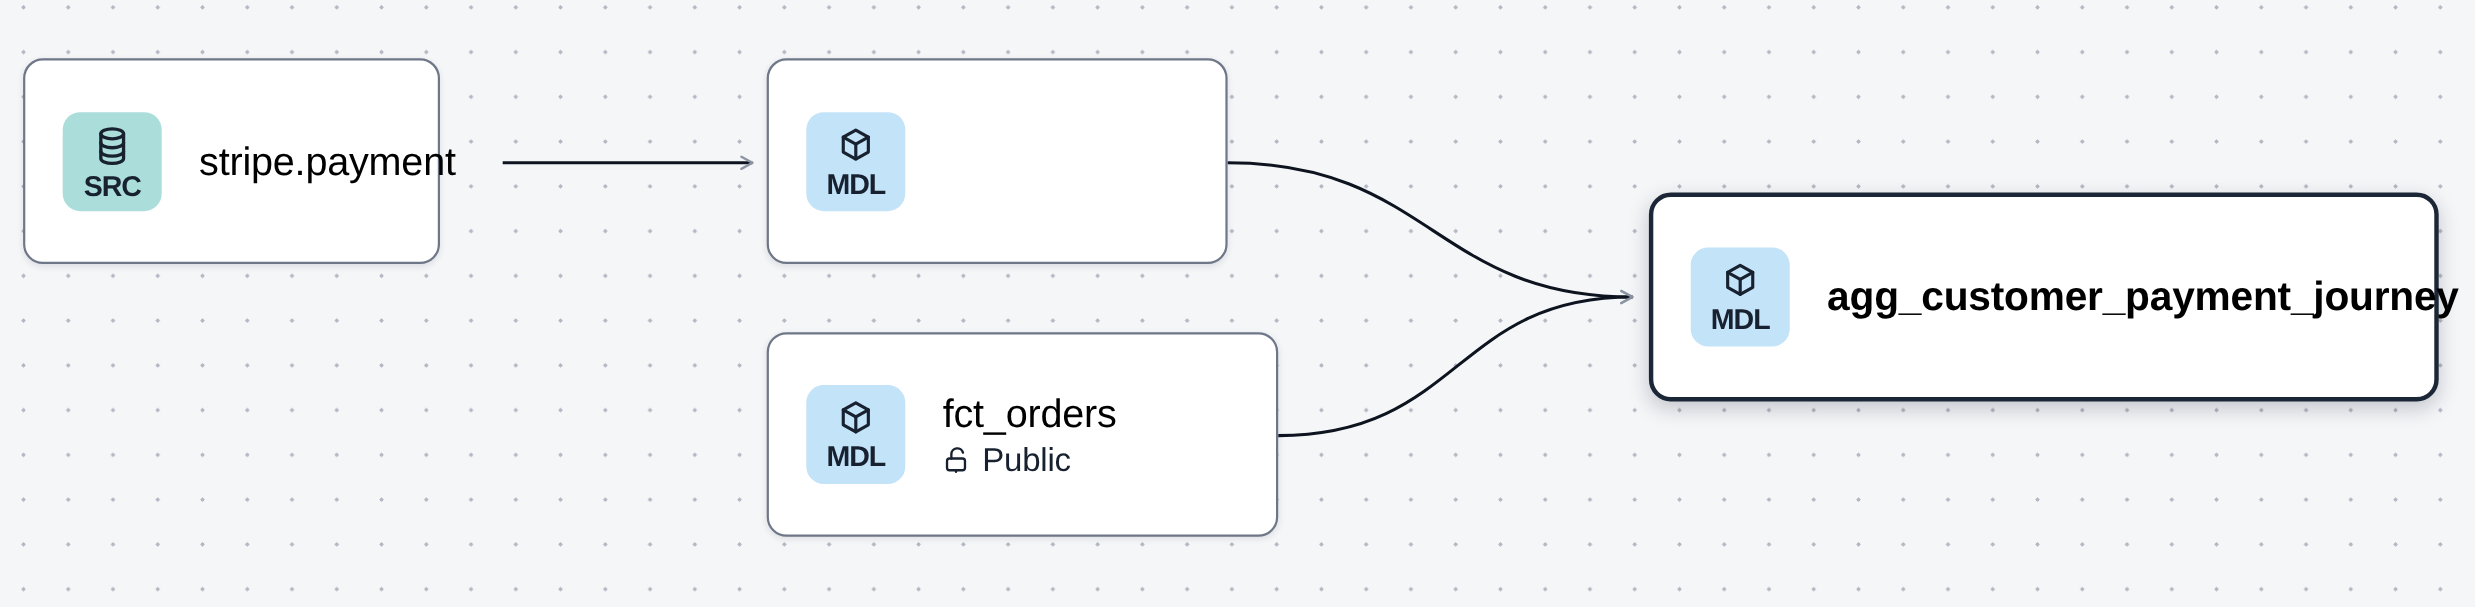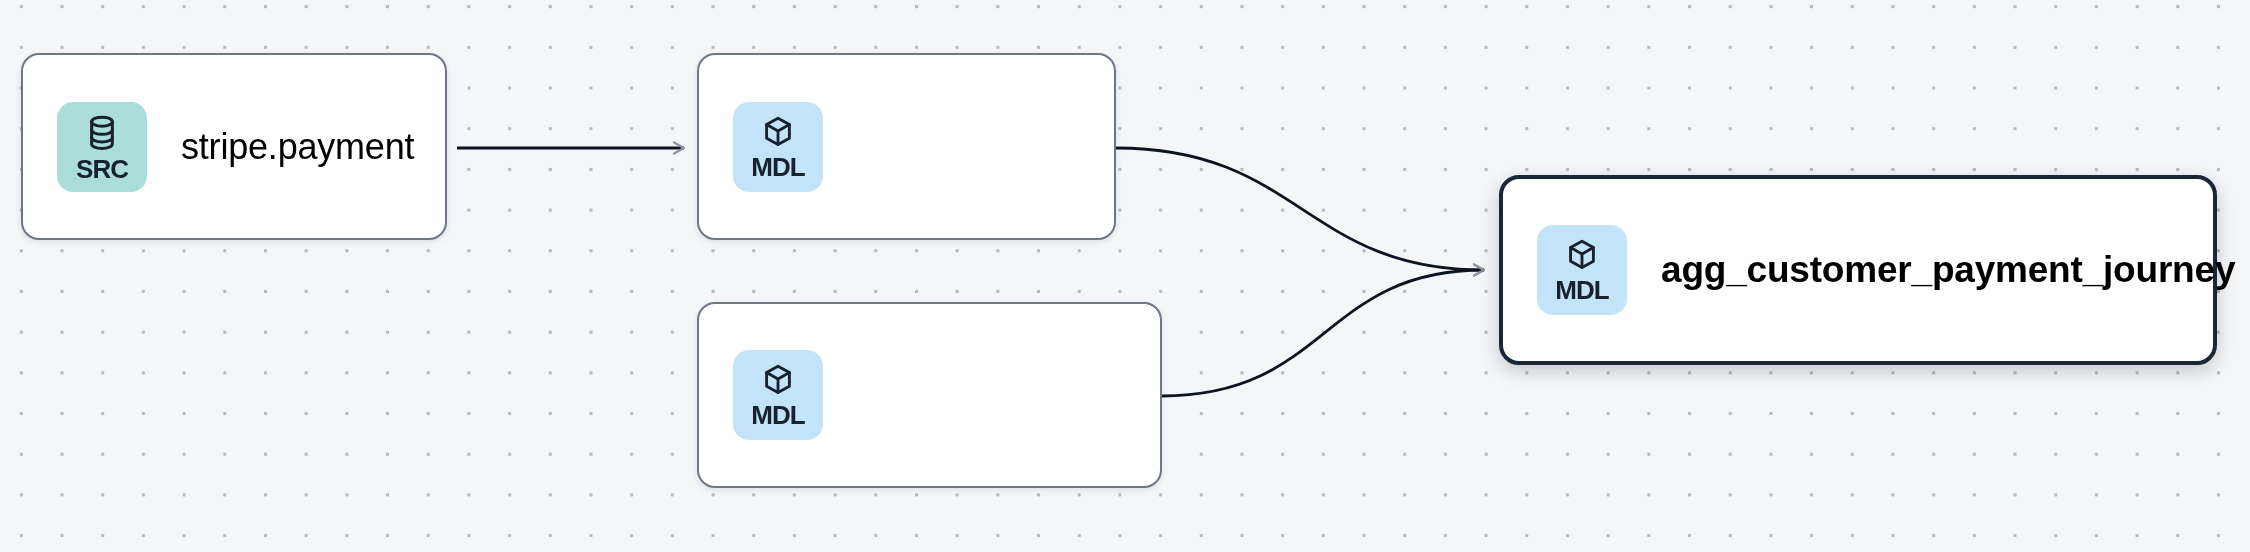--- a/index.html
+++ b/index.html
@@ -105,21 +105,21 @@
     <defs>
       <marker id="arrow" markerUnits="userSpaceOnUse" markerWidth="18" markerHeight="18" viewBox="0 0 18 18" refX="14" refY="9" orient="auto">
         <path d="M4 3.5 L14 9 L4 14.5" fill="none" stroke="#8d95a3" stroke-width="2.2" stroke-linecap="round" stroke-linejoin="round"></path>
       </marker>
     </defs>
     <path class="edge" d="M 457 148 H 684" marker-end="url(#arrow)"></path>
     <path class="edge" d="M 1116 148 C 1300 148 1305 270 1484 270" marker-end="url(#arrow)"></path>
     <path class="edge" d="M 1162 396 C 1328 396 1322 270 1484 270" marker-end="url(#arrow)"></path>
   </svg>
 
-  <div class="node" style="left:21px; top:53px; width:426px; height:187px;">
+  <div class="node" style="left:21px; top:53px; width:379px; height:187px;">
     <div class="badge badge--src">
       <svg class="icon" width="40" height="42" viewBox="0 0 24 24" fill="none" stroke="currentColor" stroke-width="1.8" stroke-linecap="round" stroke-linejoin="round">
         <ellipse cx="12" cy="5.2" rx="6.2" ry="2.7"></ellipse>
         <path d="M5.8 5.2 V18.6 c0 1.5 2.8 2.7 6.2 2.7 s6.2 -1.2 6.2 -2.7 V5.2"></path>
         <path d="M18.2 10.1 c0 1.5 -2.8 2.7 -6.2 2.7 s-6.2 -1.2 -6.2 -2.7"></path>
         <path d="M18.2 14.7 c0 1.5 -2.8 2.7 -6.2 2.7 s-6.2 -1.2 -6.2 -2.7"></path>
       </svg>
       <span class="badge-caption">SRC</span>
     </div>
     <span class="node-label">stripe.payment</span>
@@ -138,20 +138,31 @@
 
   <div class="node" style="left:697px; top:302px; width:465px; height:186px;">
     <div class="badge badge--mdl">
       <svg class="icon" width="38" height="38" viewBox="0 0 24 24" fill="none" stroke="currentColor" stroke-width="1.8" stroke-linecap="round" stroke-linejoin="round">
         <path d="M12 2.7 L19.2 6.7 V15.3 L12 19.3 L4.8 15.3 V6.7 Z"></path>
         <path d="M4.8 6.7 L12 10.7 L19.2 6.7"></path>
         <path d="M12 10.7 V19.3"></path>
       </svg>
       <span class="badge-caption">MDL</span>
     </div>
+    <div class="label-col">
+      <span class="node-label">fct_orders</span>
+      <span class="access-row">
+        <svg class="icon" width="27" height="27" viewBox="0 0 24 24" fill="none" stroke="currentColor" stroke-width="1.9" stroke-linecap="round" stroke-linejoin="round">
+          <rect x="3.5" y="10.5" width="14.5" height="9.5" rx="2"></rect>
+          <path d="M7 10.5 V7 a4.8 4.8 0 0 1 9.4 -1.3"></path>
+          <path d="M10.75 20 v1.2"></path>
+        </svg>
+        <span class="access-label">Public</span>
+      </span>
+    </div>
   </div>
 
   <div class="node node--selected" style="left:1499px; top:175px; width:718px; height:190px;">
     <div class="badge badge--mdl">
       <svg class="icon" width="38" height="38" viewBox="0 0 24 24" fill="none" stroke="currentColor" stroke-width="1.8" stroke-linecap="round" stroke-linejoin="round">
         <path d="M12 2.7 L19.2 6.7 V15.3 L12 19.3 L4.8 15.3 V6.7 Z"></path>
         <path d="M4.8 6.7 L12 10.7 L19.2 6.7"></path>
         <path d="M12 10.7 V19.3"></path>
       </svg>
       <span class="badge-caption">MDL</span>

